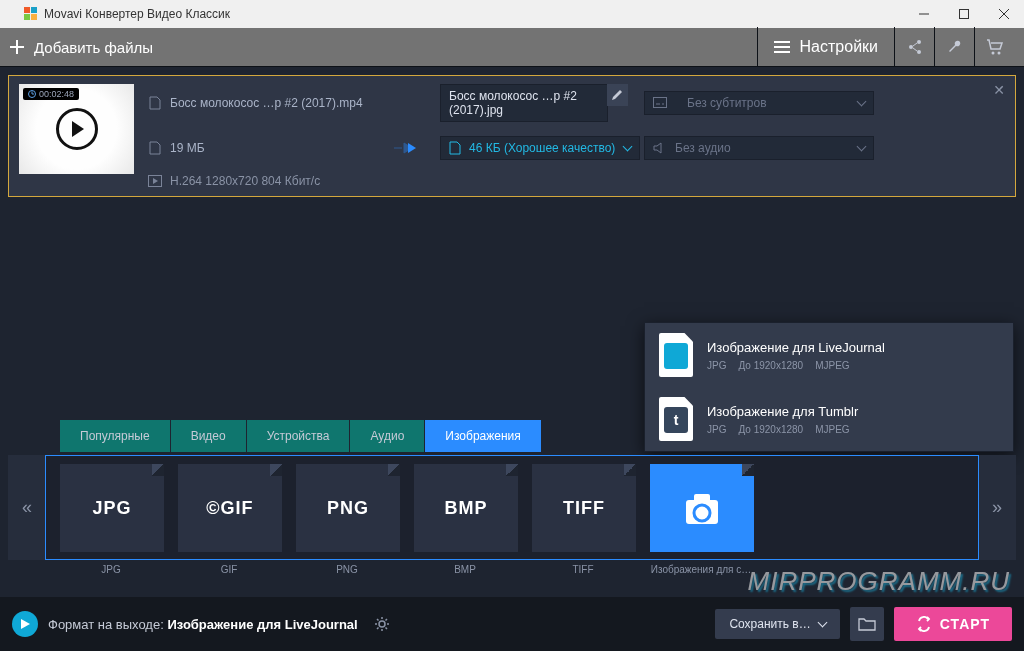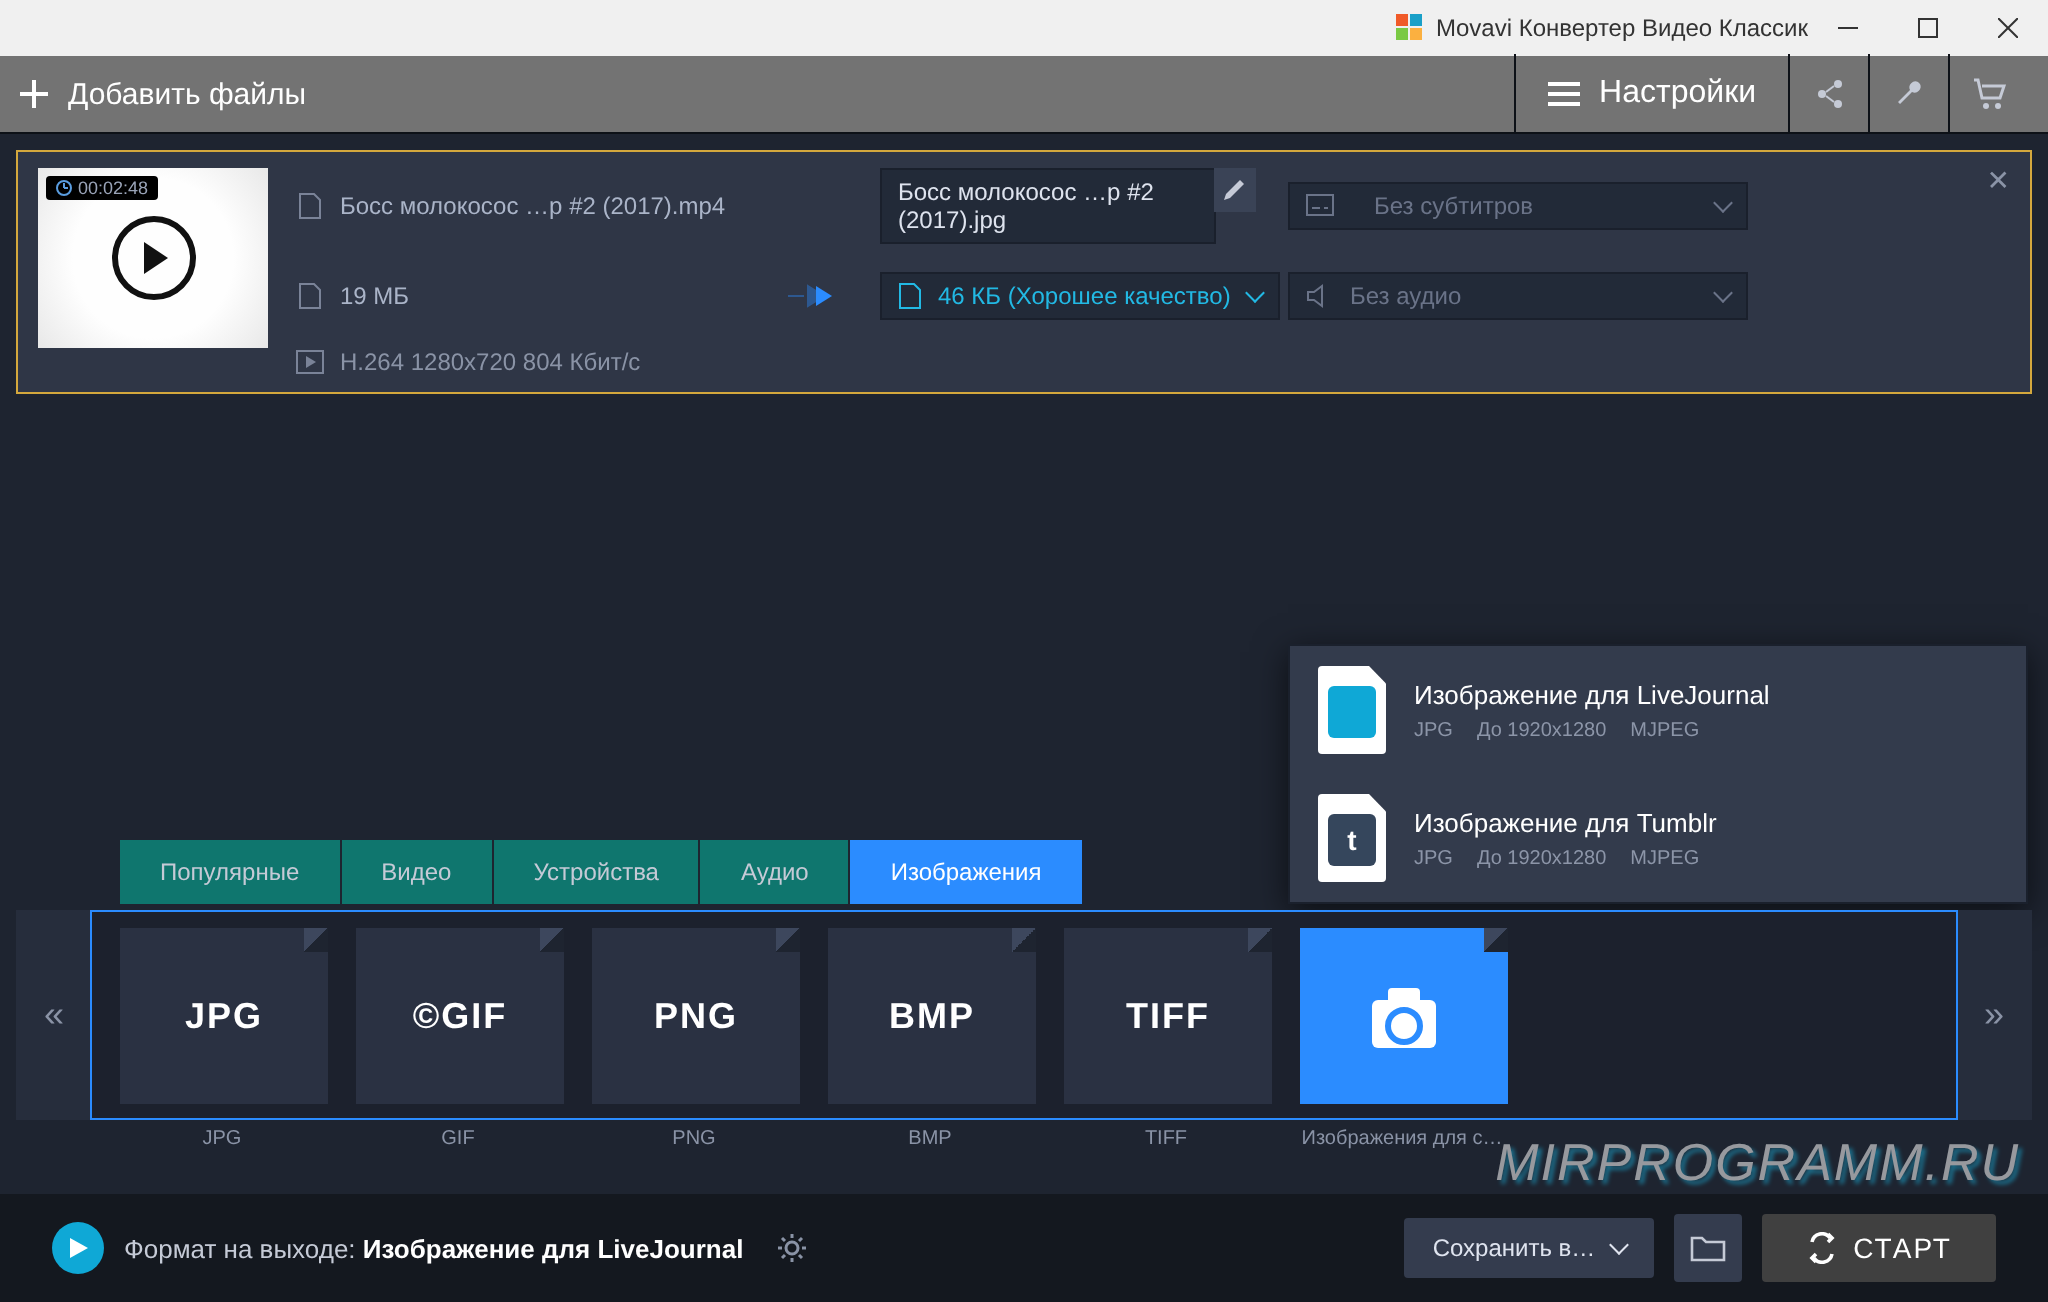--- a/index.html
+++ b/index.html
@@ -1,18 +1,18 @@
 <!DOCTYPE html>
 <html><head>
 <meta charset="utf-8">
 <style>
 *{box-sizing:border-box;margin:0;padding:0;font-family:"Segoe UI",Arial,sans-serif}
 body{width:1024px;height:651px;background:#1e2430;overflow:hidden;position:relative;color:#c5cad6}
 
-.titlebar{height:28px;background:#f0f0f0;display:flex;align-items:center;padding:0 0 0 24px;color:#333;font-size:12px;justify-content:flex-end}
+.titlebar{height:28px;background:#f0f0f0;display:flex;align-items:center;padding:0 0 0 24px;color:#333;font-size:12px;justify-content:space-between}
 .titlebar-left{display:flex;align-items:center;gap:6px}
 .app-logo{width:14px;height:14px;display:inline-block}
 .winbtns{display:flex}
 .winbtn{width:40px;height:28px;display:flex;align-items:center;justify-content:center;cursor:pointer}
 
 .toolbar{height:39px;background:#737373;display:flex;align-items:center;padding:0 10px;justify-content:space-between;border-bottom:1px solid #0d1117}
 .addfiles{display:flex;align-items:center;gap:10px;color:#fff;font-size:15px;cursor:pointer}
 .toolbar-right{display:flex;align-items:center}
 .settings-btn{display:flex;align-items:center;gap:10px;padding:0 16px;height:40px;color:#fff;cursor:pointer;border-left:1px solid #0d1117}
 .iconbtn{width:40px;height:40px;display:flex;align-items:center;justify-content:center;cursor:pointer;border-left:1px solid #0d1117;color:#c5cad6}
@@ -51,28 +51,28 @@
 .carousel{position:absolute;left:45px;right:45px;top:455px;height:105px;display:flex;gap:14px;padding:8px 14px;border:1px solid #2b8cff;background:#1c212d}
 .navarrow{position:absolute;top:455px;width:38px;height:105px;display:flex;align-items:center;justify-content:center;background:#262d3c;color:#8a93a6;cursor:pointer;font-size:18px}
 .navarrow.left{left:8px}
 .navarrow.right{right:8px}
 .fmt-card{width:104px;height:88px;background:#2a3142;position:relative;cursor:pointer;display:flex;align-items:center;justify-content:center;color:#fff;font-weight:bold;font-size:18px;letter-spacing:1px}
 .fmt-card.active{background:#2b8cff}
 .fmt-card .dogear{position:absolute;top:0;right:0;width:12px;height:12px;background:linear-gradient(135deg,#3d475d 50%,#1e2430 50%)}
 .fmt-labels{position:absolute;left:45px;right:45px;top:564px;display:flex;gap:14px;padding:0 14px}
 .fmt-label{width:104px;text-align:center;font-size:10px;color:#8a93a6;white-space:nowrap;overflow:hidden;text-overflow:ellipsis}
 
-.bottombar{position:absolute;left:0;right:0;bottom:0;height:54px;background:#14181f;display:flex;align-items:center;padding:0 26px;gap:10px}
+.bottombar{position:absolute;left:0;right:0;bottom:0;height:54px;background:#14181f;display:flex;align-items:center;padding:0 12px;gap:10px}
 .logo-circle{width:26px;height:26px;background:#0fa8d6;border-radius:50%;display:flex;align-items:center;justify-content:center}
 .outfmt{font-size:13px;color:#c5cad6}
 .outfmt b{color:#fff;font-weight:600}
 .spacer{flex:1}
 .savein{background:#343c4e;color:#dfe4ef;padding:8px 14px;font-size:12px;display:flex;align-items:center;gap:8px;cursor:pointer;border-radius:2px}
 .folderbtn{width:34px;height:34px;background:#343c4e;display:flex;align-items:center;justify-content:center;cursor:pointer;border-radius:2px}
-.startbtn{background:#404040;color:#fff;padding:9px 22px;font-size:14px;font-weight:400;display:flex;align-items:center;gap:8px;cursor:pointer;border-radius:2px;letter-spacing:1px}
+.startbtn{background:#ec4899;color:#fff;padding:9px 22px;font-size:14px;font-weight:700;display:flex;align-items:center;gap:8px;cursor:pointer;border-radius:2px;letter-spacing:1px}
 
 .watermark{position:absolute;right:14px;bottom:54px;font-family:Impact,sans-serif;font-size:26px;color:#e8e8e8;opacity:0.6;font-style:italic;letter-spacing:1px;text-shadow:2px 2px 2px #1aa0c8}
 .chev::after{content:"";display:inline-block;width:6px;height:6px;border-right:1px solid currentColor;border-bottom:1px solid currentColor;transform:rotate(45deg);margin-bottom:2px}
 </style>
 </head>
 <body>
 
 <div class="titlebar">
   <div class="titlebar-left">
     <span class="app-logo">

